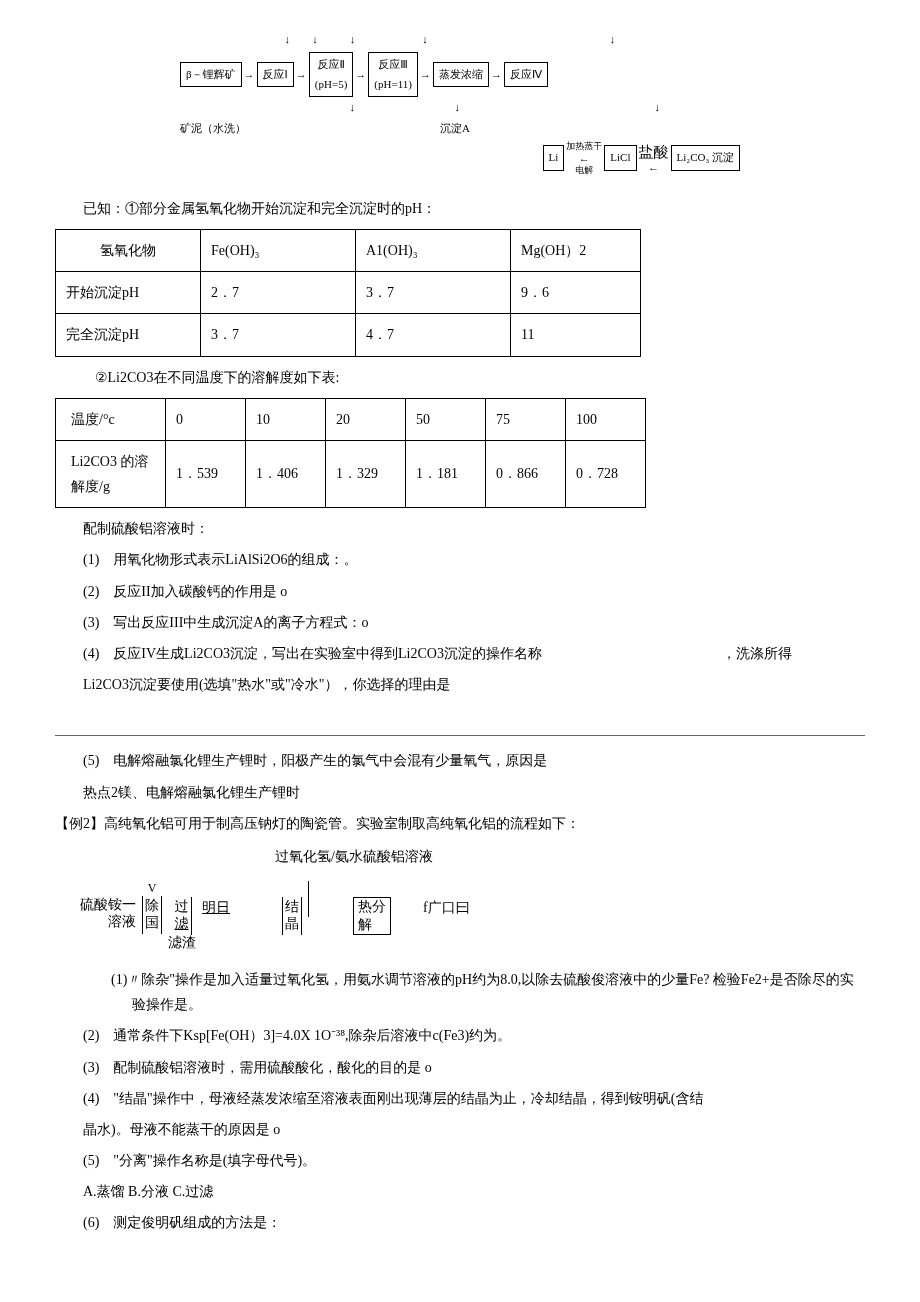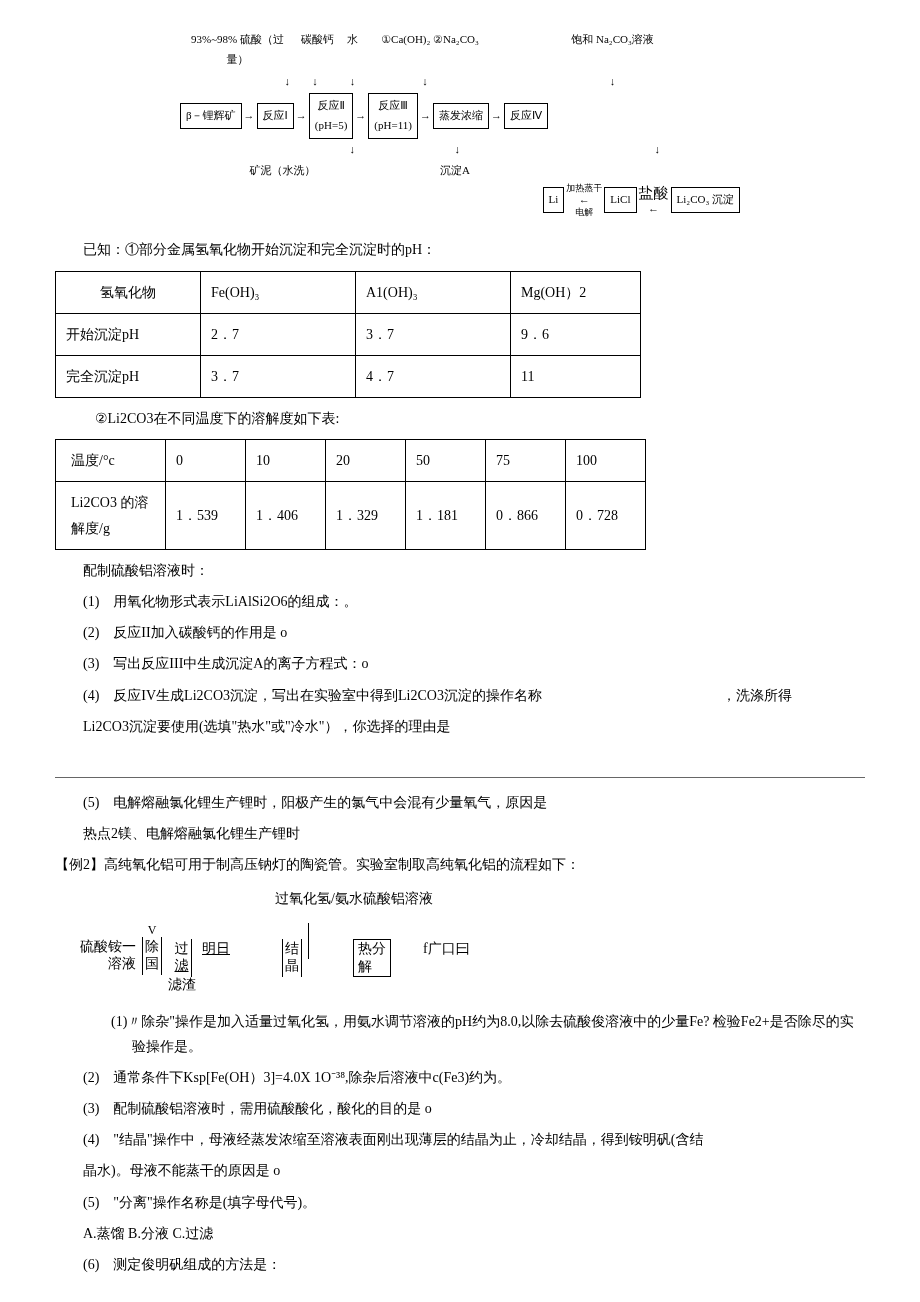--- a/index.html
+++ b/index.html
@@ -87,28 +87,20 @@
     }
     .vline { border-right: 1px solid #000; height: 36px; margin-right:2px;}
     .vline-pair { display:flex; gap:4px; align-items:center; height:36px;}
     .underline { text-decoration: underline; }
   </style>
 </head>
 <body>
 
 <div class="flowchart">
   <div class="flow-labels-top">
-    <span style="width:115px">93%~98% 硫酸（过量）</span>
-    <span style="width:45px">碳酸钙</span>
-    <span style="width:25px">水</span>
-    <span style="width:130px">①Ca(OH)₂ ②Na₂CO₃</span>
-    <span style="width:60px"></span>
-    <span style="width:115px">饱和 Na₂CO₃溶液</span>
-  </div>
-  <div class="flow-labels-top">
     <span style="width:110px;text-align:right">↓</span>
     <span style="width:50px;text-align:center">↓</span>
     <span style="width:25px">↓</span>
     <span style="width:120px;text-align:center">↓</span>
     <span style="width:80px"></span>
     <span style="width:95px;text-align:center">↓</span>
   </div>
   <div class="flow-row">
     <div class="fbox">β－锂辉矿</div>
     <div class="farrow">→</div>
@@ -127,21 +119,21 @@
     <div class="fbox">蒸发浓缩</div>
     <div class="farrow">→</div>
     <div class="fbox">反应Ⅳ</div>
   </div>
   <div class="flow-under">
     <span style="width:175px;text-align:right">↓</span>
     <span style="width:105px;text-align:right">↓</span>
     <span style="width:200px;text-align:right">↓</span>
   </div>
   <div class="flow-under">
-    <span style="width:205px;text-align:center">矿泥（水洗）</span>
+    <span style="width:205px;text-align:left">矿泥（水洗）</span>
     <span style="width:85px;text-align:right">沉淀A</span>
   </div>
   <div class="flow-row" style="justify-content:flex-end; margin-top:2px;">
     <div class="fbox">Li</div>
     <div class="dcol" style="padding:0 2px;">
       <div style="font-size:9px">加热蒸干</div>
       <div>←</div>
       <div style="font-size:9px">电解</div>
     </div>
     <div class="fbox">LiCl</div>

